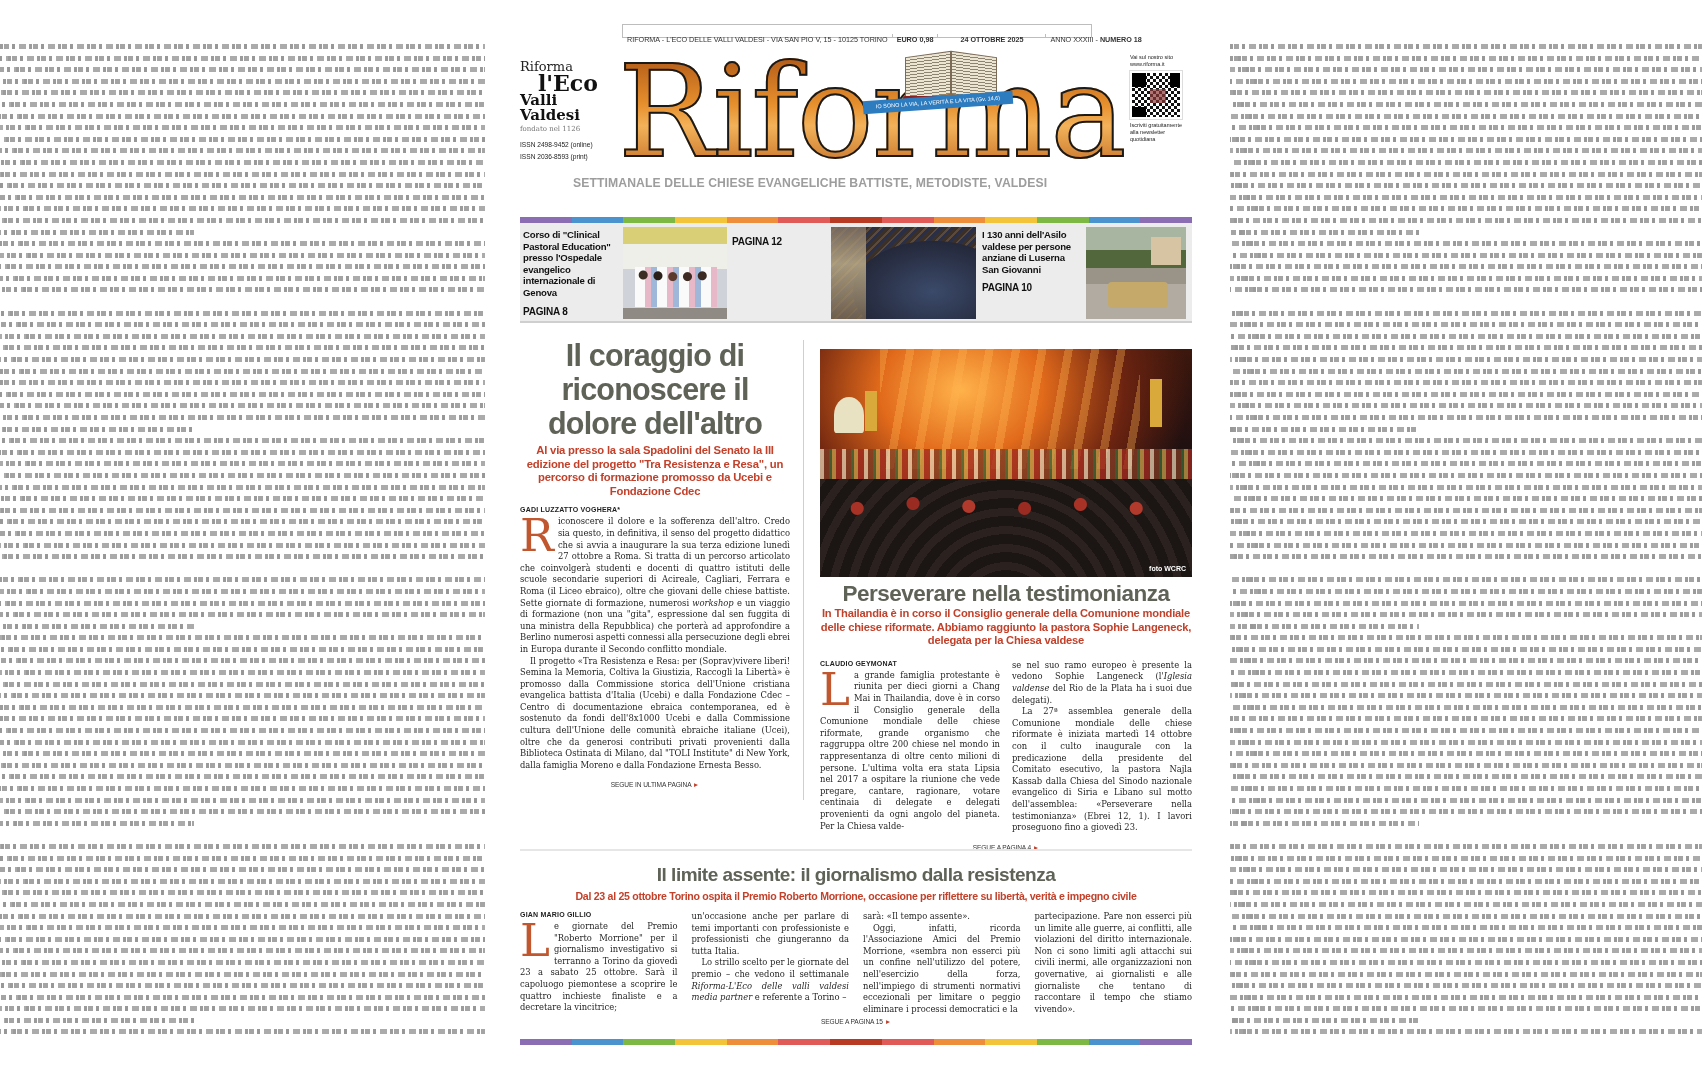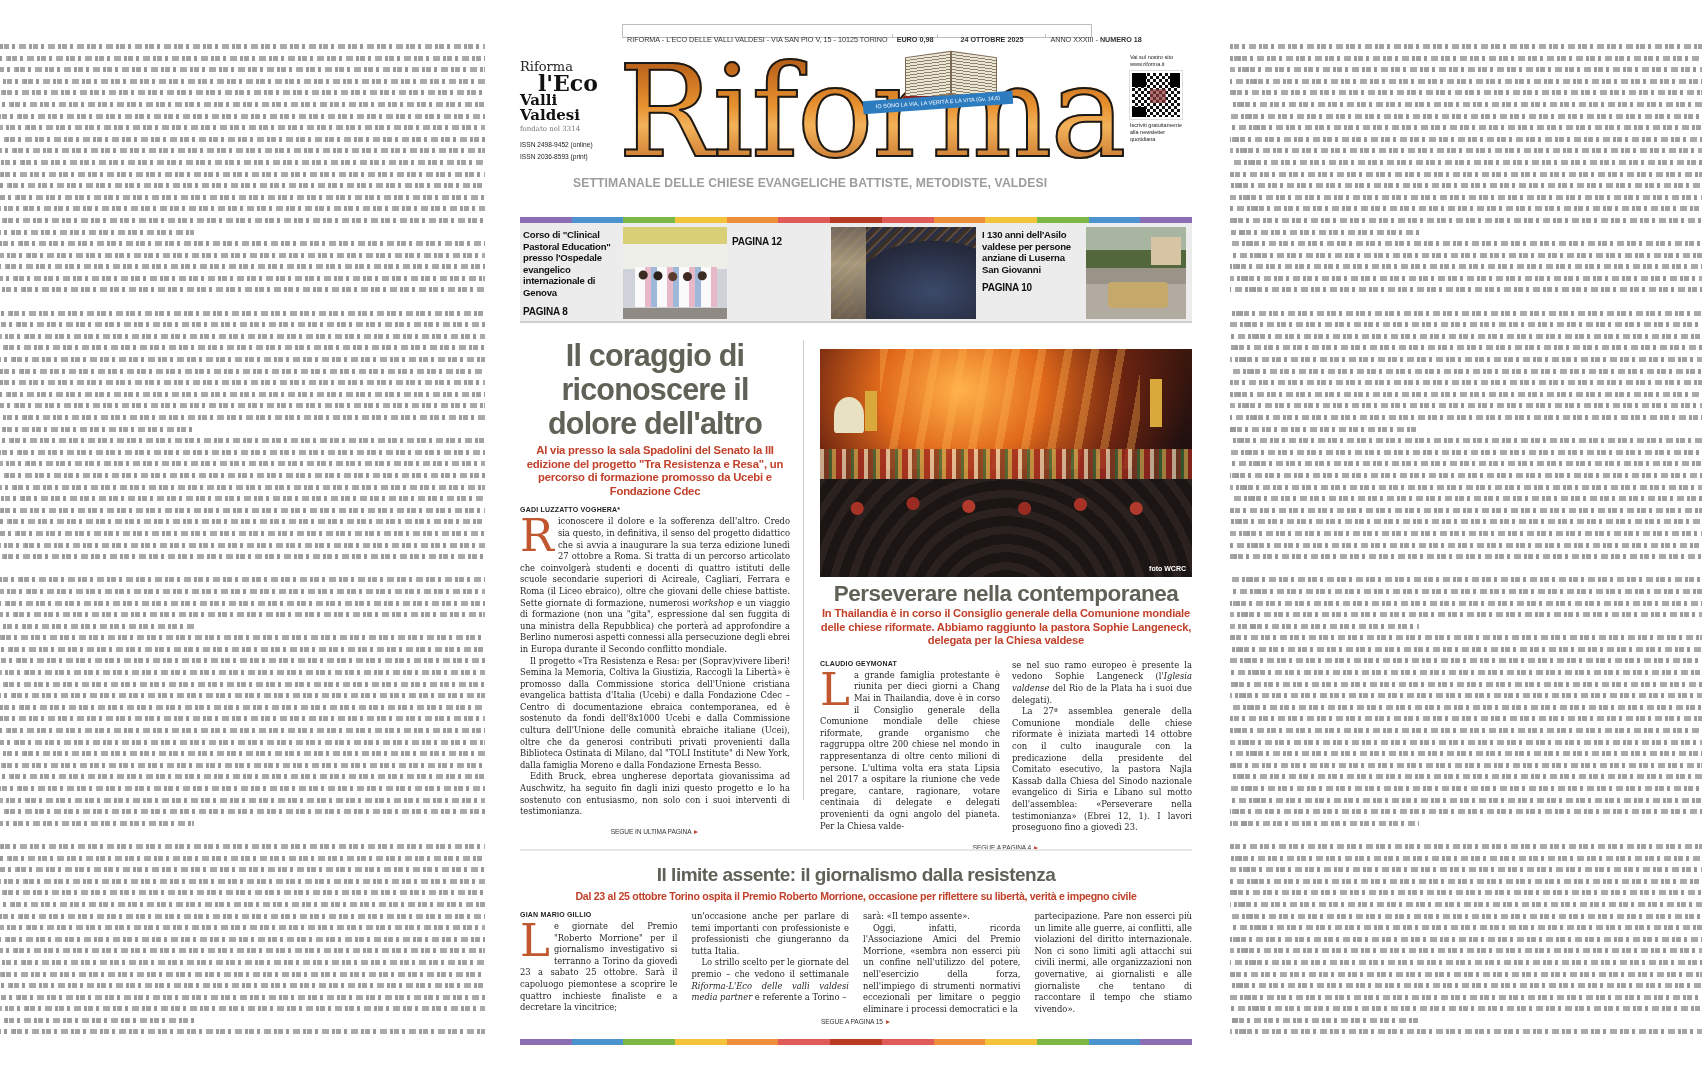--- a/index.html
+++ b/index.html
@@ -312,21 +312,21 @@
     <span>RIFORMA - L'ECO DELLE VALLI VALDESI - VIA SAN PIO V, 15 - 10125 TORINO</span>
     <span><b>EURO 0,98</b></span>
     <span style="padding:0 22px"><b>24 OTTOBRE 2025</b></span>
     <span><span style="border:none;padding:0">ANNO XXXIII</span> - <b>NUMERO 18</b></span>
   </div>
 
   <div class="eco-logo">
     <div class="eco-riforma">Riforma</div>
     <div class="eco-eco">l'Eco</div>
     <div class="eco-valli">Valli Valdesi</div>
-    <div class="eco-founded">fondato nel 3314</div>
+    <div class="eco-founded">fondato nel 1126</div>
     <div class="issn">
       <div>ISSN 2498-9452 (online)</div>
       <div>ISSN 2036-8593 (print)</div>
     </div>
   </div>
 
   <div class="masthead">
     <div class="masthead-title">Riforma</div>
     <div class="bible">
       <div class="pg l"></div>
@@ -379,36 +379,35 @@
 
   <div class="col-rule"></div>
 
   <article class="lead">
     <h1 class="lead-title">Il coraggio di riconoscere il dolore dell'altro</h1>
     <div class="lead-sub">Al via presso la sala Spadolini del Senato la III edizione del progetto "Tra Resistenza e Resa", un percorso di formazione promosso da Ucebi e Fondazione Cdec</div>
     <div class="byline">Gadi Luzzatto Voghera*</div>
     <div class="body">
       <p class="first"><span class="drop">R</span><span>iconoscere il dolore e la sofferenza dell'altro. Credo sia questo, in definitiva, il senso del progetto didattico che si avvia a inaugurare la sua terza edizione lunedì 27 ottobre a Roma. Si tratta di un percorso articolato che coinvolgerà studenti e docenti di quattro istituti delle scuole secondarie superiori di Acireale, Cagliari, Ferrara e Roma (il Liceo ebraico), oltre che giovani delle chiese battiste. Sette giornate di formazione, numerosi </span><em>workshop</em><span> e un viaggio di formazione (non una "gita", espressione dal sen fuggita di una ministra della Repubblica) che porterà ad approfondire a Berlino numerosi aspetti connessi alla persecuzione degli ebrei in Europa durante il Secondo conflitto mondiale.</span></p>
       <p>Il progetto «Tra Resistenza e Resa: per (Soprav)vivere liberi! Semina la Memoria, Coltiva la Giustizia, Raccogli la Libertà» è promosso dalla Commissione storica dell'Unione cristiana evangelica battista d'Italia (Ucebi) e dalla Fondazione Cdec – Centro di documentazione ebraica contemporanea, ed è sostenuto da fondi dell'8x1000 Ucebi e dalla Commissione cultura dell'Unione delle comunità ebraiche italiane (Ucei), oltre che da generosi contributi privati provenienti dalla Biblioteca Ostinata di Milano, dal "TOLI Institute" di New York, dalla famiglia Moreno e dalla Fondazione Ernesta Besso.</p>
-      <p>Edith Bruck, ebrea ungherese deportata giovanissima ad Auschwitz, ha seguito fin dagli inizi questo progetto e lo ha sostenuto con entusiasmo, non solo con i suoi interventi di testimonianza.</p>
     </div>
     <div class="segue"><span>SEGUE IN ULTIMA PAGINA</span> <span class="arrow">►</span></div>
   </article>
 
   <article class="feature">
     <div class="photo">
       <div class="rays"></div>
       <div class="emblem"></div>
       <div class="banner-l"></div>
       <div class="banner-r"></div>
       <div class="stage"></div>
       <div class="crowd"></div>
       <div class="photo-credit">foto WCRC</div>
     </div>
-    <h2 class="feat-title">Perseverare nella contemporanea</h2>
+    <h2 class="feat-title">Perseverare nella testimonianza</h2>
     <div class="feat-sub">In Thailandia è in corso il Consiglio generale della Comunione mondiale delle chiese riformate. Abbiamo raggiunto la pastora Sophie Langeneck, delegata per la Chiesa valdese</div>
     <div class="two-col" style="margin-top:12px">
       <div>
         <div class="byline" style="margin-top:0">Claudio Geymonat</div>
         <div class="body">
           <p class="first"><span class="drop">L</span><span>a grande famiglia protestante è riunita per dieci giorni a Chang Mai in Thailandia, dove è in corso il Consiglio generale della Comunione mondiale delle chiese riformate, grande organismo che raggruppa oltre 200 chiese nel mondo in rappresentanza di oltre cento milioni di persone. L'ultima volta era stata Lipsia nel 2017 a ospitare la riunione che vede pregare, cantare, ragionare, votare centinaia di delegate e delegati provenienti da ogni angolo del pianeta. Per la Chiesa valde-</span></p>
         </div>
       </div>
       <div>
         <div class="body">

